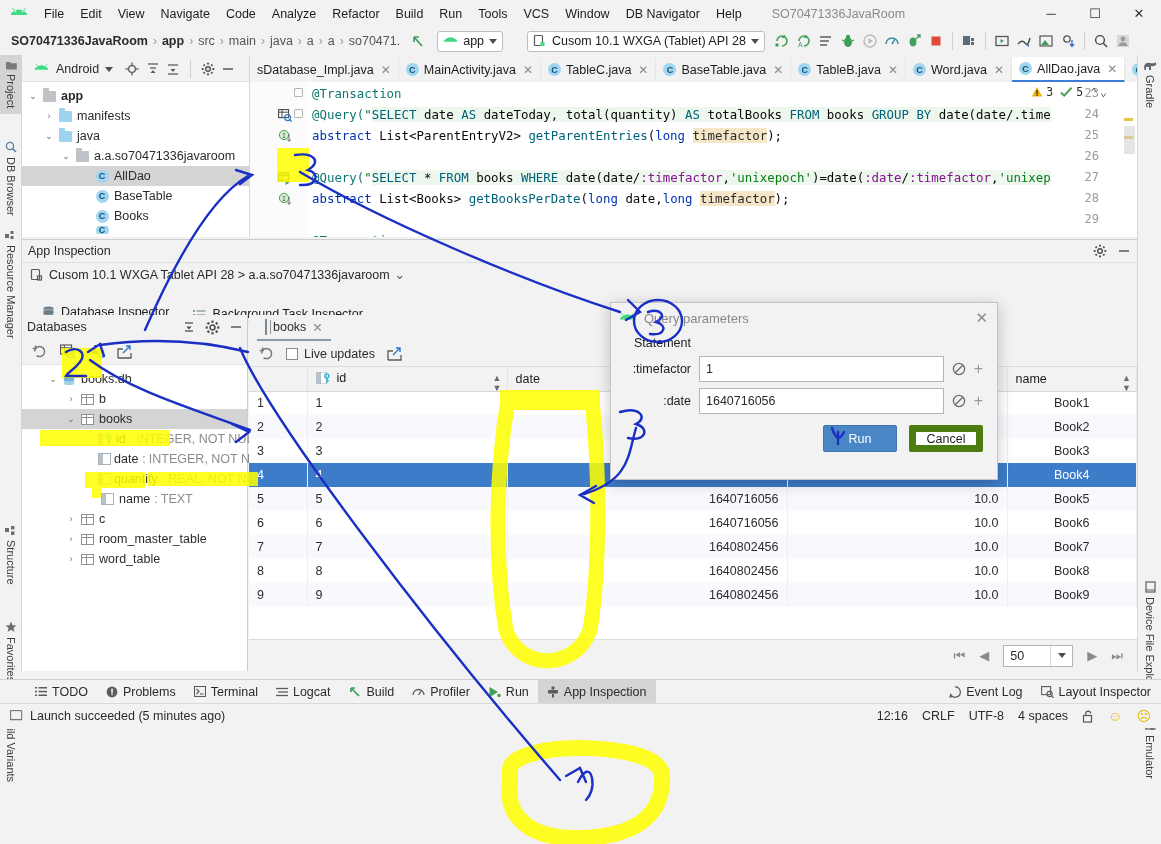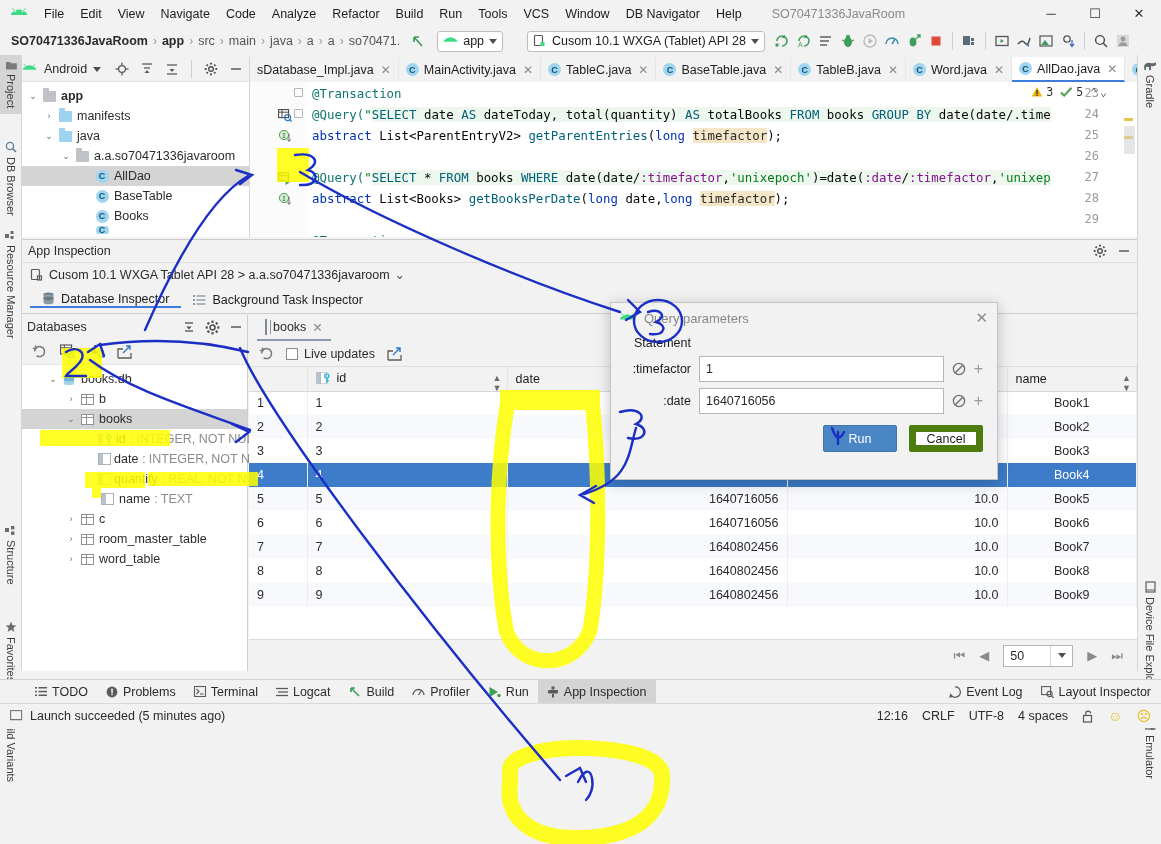--- a/index.html
+++ b/index.html
@@ -65,21 +65,21 @@
   .rail-right .vtab { left:0; width:24px; }
   .vicon { display:inline-block; }
 
   
   .proj {
     position:absolute; left:22px; top:57px; width:228px; height:180px;
     background:#fff; border-right:1px solid #d6d6d6;
   }
   .proj-head {
     height:25px; background:#f2f2f2; display:flex; align-items:center;
-    padding:0 0; gap:3px; border-bottom:1px solid #e2e2e2;
+    padding:0 12px; gap:3px; border-bottom:1px solid #e2e2e2;
   }
   .proj-title { font-size:12.5px; margin-left:4px; }
   .tree { padding:4px 0 0 0; font-size:12.5px; }
   .trow { height:20px; display:flex; align-items:center; white-space:nowrap; padding-left:4px; }
   .trow.sel { background:#d4d4d4; }
   .tarrow { width:14px; text-align:center; color:#6e6e6e; font-size:9px; }
   .ticon { width:18px; display:flex; align-items:center; justify-content:center; }
   .tlabel { padding-left:3px; }
   .tlabel.b { font-weight:bold; }
 
@@ -110,21 +110,21 @@
   .k-par { color:#871094; }
   .sqlbg { background:#edf7ed; }
   .hiparam { background:#f5e6c8; }
   .inspect-widget { position:absolute; right:30px; top:3px; display:flex; align-items:center; gap:3px; font-size:11.5px;}
 
   
   .insp { position:absolute; left:22px; top:239px; right:24px; bottom:57px; background:#f2f2f2; border-top:1px solid #cdcdcd;}
   .insp-head { height:22px; display:flex; align-items:center; padding:0 6px; font-size:12.5px; position:relative;}
   .insp-head .right { position:absolute; right:6px; top:0; height:22px; display:flex; align-items:center; gap:10px;}
   .insp-dev { height:24px; display:flex; align-items:center; gap:5px; padding:0 8px; font-size:12.5px; border-top:1px solid #e0e0e0;}
-  .insp-tabs { height:28px; display:flex; align-items:center; padding-left:8px; border-bottom:1px solid #cdcdcd;}
+  .insp-tabs { height:28px; display:flex; align-items:flex-end; padding-left:8px; border-bottom:1px solid #cdcdcd;margin-top:8px;}
   .itab { display:flex; align-items:center; gap:6px; padding:0 12px; font-size:12.5px; color:#1c1c1c;}
   .itab.active { border-bottom:2px solid #3c7ddb; }
 
   .dbs { position:absolute; left:0; top:75px; width:226px; bottom:0; background:#fff; border-right:1px solid #cdcdcd;}
   .dbs-head { height:24px; background:#f2f2f2; display:flex; align-items:center; padding:0 5px; font-size:12.5px; position:relative;}
   .dbs-head .acts { position:absolute; right:4px; display:flex; gap:9px; align-items:center;}
   .dbs-tools { height:26px; background:#f2f2f2; display:flex; align-items:center; gap:13px; padding:0 10px; border-bottom:1px solid #e4e4e4;}
   .dbtree { font-size:12.5px; padding-top:4px; }
   .dbrow { height:20px; display:flex; align-items:center; white-space:nowrap; }
   .dbrow.sel { background:#d4d4d4; }

